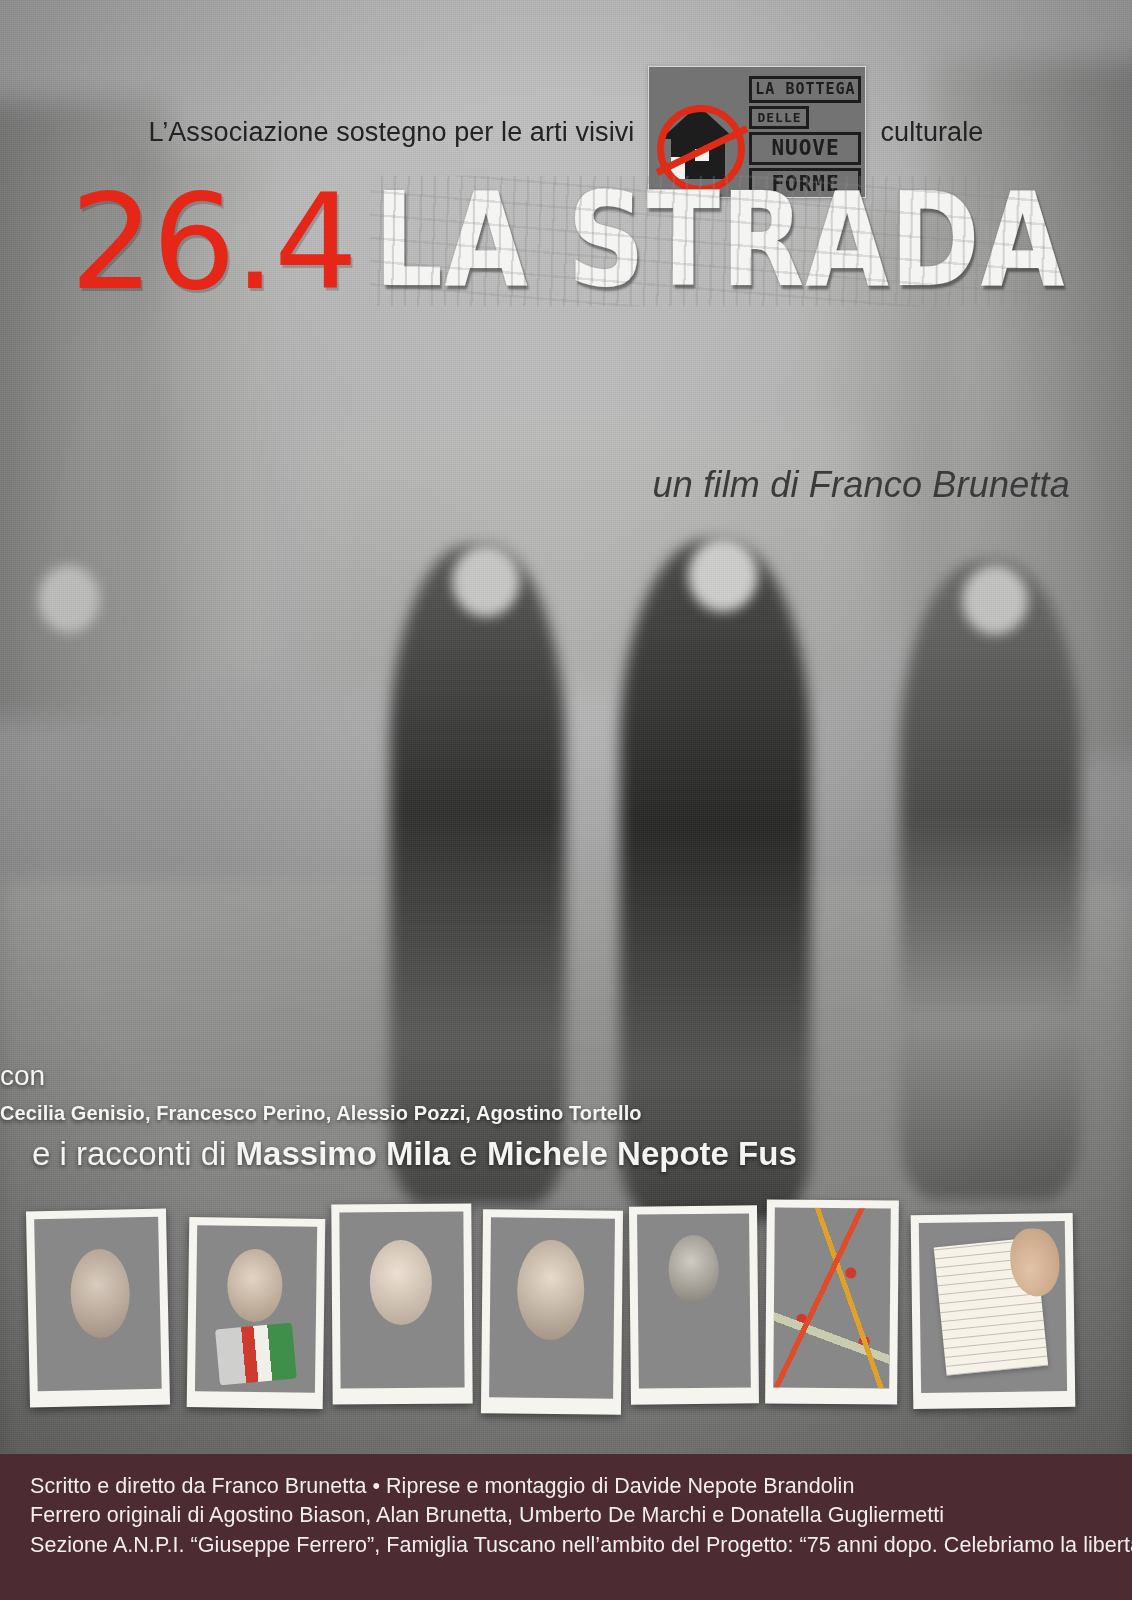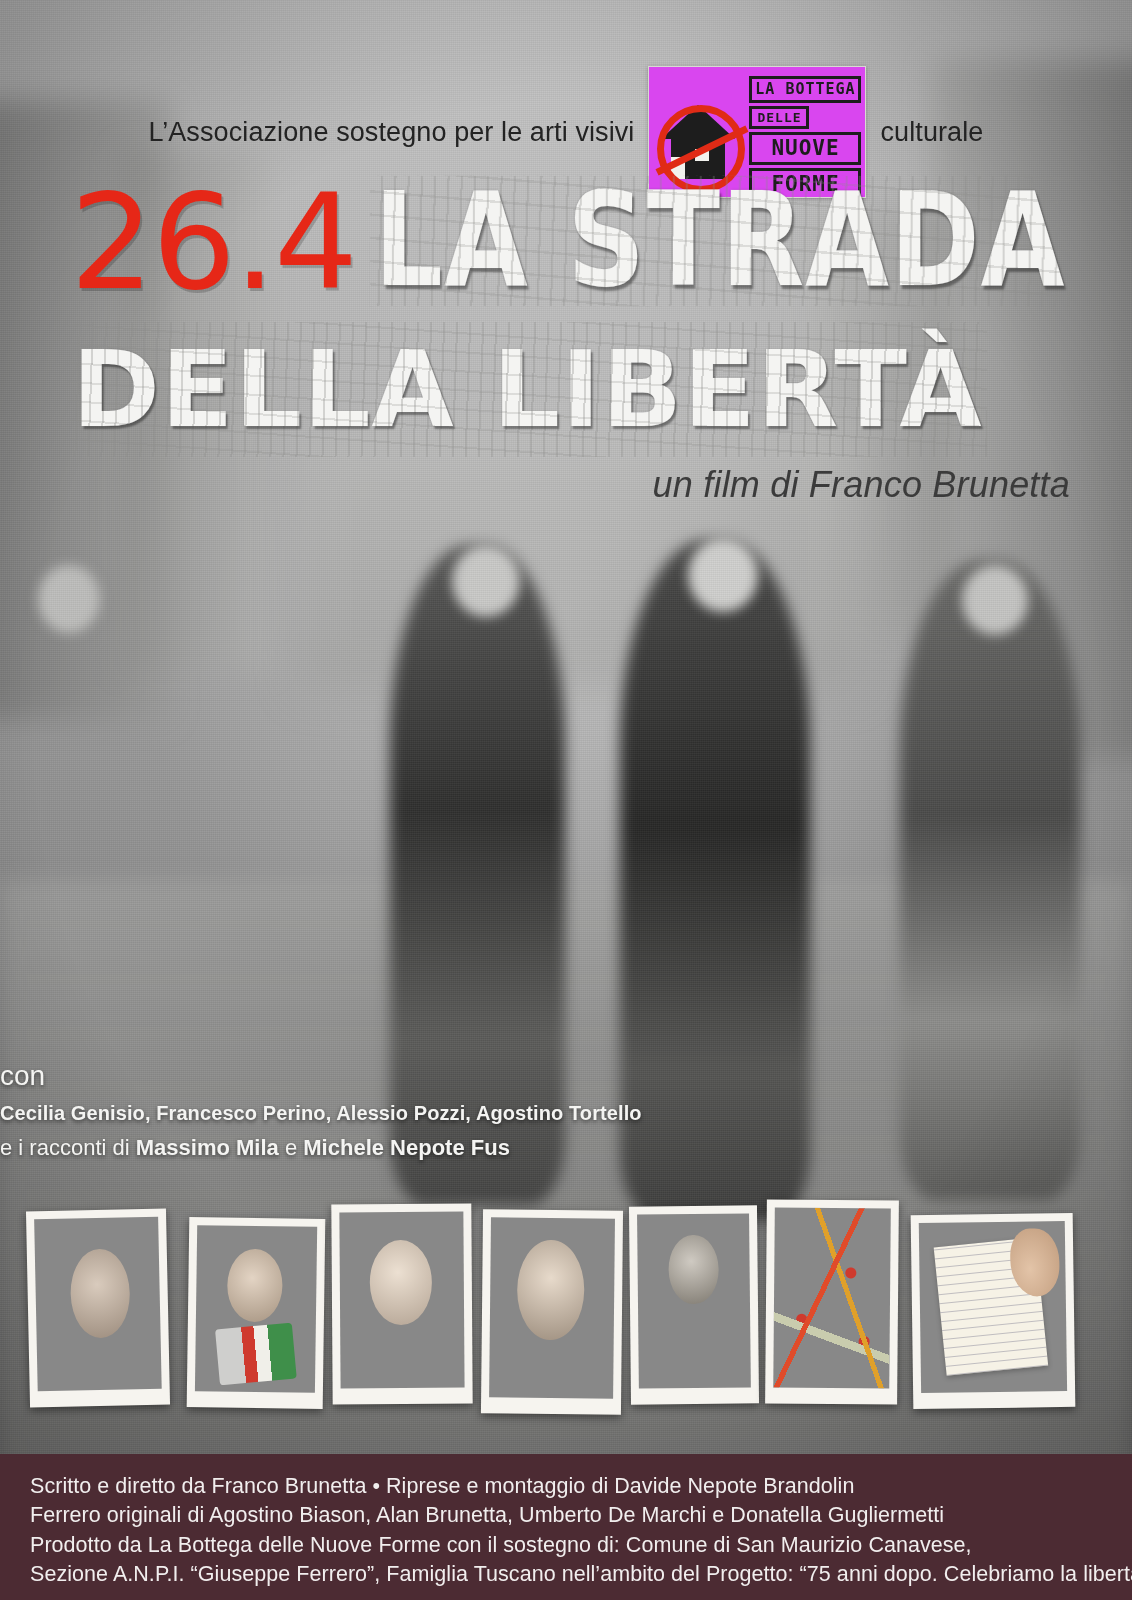--- a/index.html
+++ b/index.html
@@ -86,21 +86,21 @@
   }
   .header-text {
     font-size: 27px;
     color: #232323;
     letter-spacing: 0.1px;
     white-space: nowrap;
   }
   .logo-box {
     width: 216px;
     height: 130px;
-    background: #d946ef;
+    background: #737373;
     border: 1px solid #d8d8d2;
     position: relative;
     box-shadow: 0 1px 4px rgba(0,0,0,0.25);
     overflow: hidden;
     flex: none;
   }
   .logo-left {
     position: absolute;
     left: 6px; top: 12px;
     width: 94px; height: 106px;
@@ -209,21 +209,21 @@
   .cast {
     position: absolute;
     left: 0;
     right: 0;
     top: 1060px;
     color: #f4f4f2;
     text-shadow: 0 2px 4px rgba(0,0,0,0.55);
   }
   .cast-con { font-size: 28px; margin-bottom: 10px; }
   .cast-names { font-size: 20px; font-weight: bold; letter-spacing: 0.1px; }
-  .cast-racconti { font-size: 22px; margin-top: 10px; }
+  .cast-racconti { font-size: 33px; margin-top: 10px; padding-left: 32px; }
   .cast-racconti b { font-weight: bold; }
 
   
   .strip {
     position: absolute;
     left: 0;
     right: 0;
     top: 1186px;
     height: 240px;
   }
@@ -355,23 +355,20 @@
     </div>
 
     <span class="header-text">culturale</span>
   </div>
 
   <div class="title-wrap">
     <div class="title-line1">
       <span class="date">26.4</span>
       <span class="stencil">LA STRADA</span>
     </div>
-    <div class="title-line2">
-      <span class="stencil">DELLA LIBERTÀ</span>
-    </div>
   </div>
   <div class="subtitle-dir">un film di Franco Brunetta</div>
 
   <div class="cast">
     <div class="cast-con">con</div>
     <div class="cast-names">Cecilia Genisio, Francesco Perino, Alessio Pozzi, Agostino Tortello</div>
     <div class="cast-racconti">
       <span>e i racconti di</span>
       <b>Massimo Mila</b>
       <span>e</span>
@@ -399,17 +396,16 @@
       <span class="ph map-ph"></span>
     </div>
     <div class="polaroid p7">
       <span class="ph note-ph"></span>
     </div>
   </div>
 
   <div class="footer">
     <div>Scritto e diretto da Franco Brunetta • Riprese e montaggio di Davide Nepote Brandolin</div>
     <div>Ferrero originali di Agostino Biason, Alan Brunetta, Umberto De Marchi e Donatella Gugliermetti</div>
-    <div>Prodotto da La Bottega delle Nuove Forme con il sostegno di: Comune di San Maurizio Canavese,</div>
     <div>Sezione A.N.P.I. “Giuseppe Ferrero”, Famiglia Tuscano nell’ambito del Progetto: “75 anni dopo. Celebriamo la libertà!”</div>
   </div>
 
 </div>
 
 </body></html>

